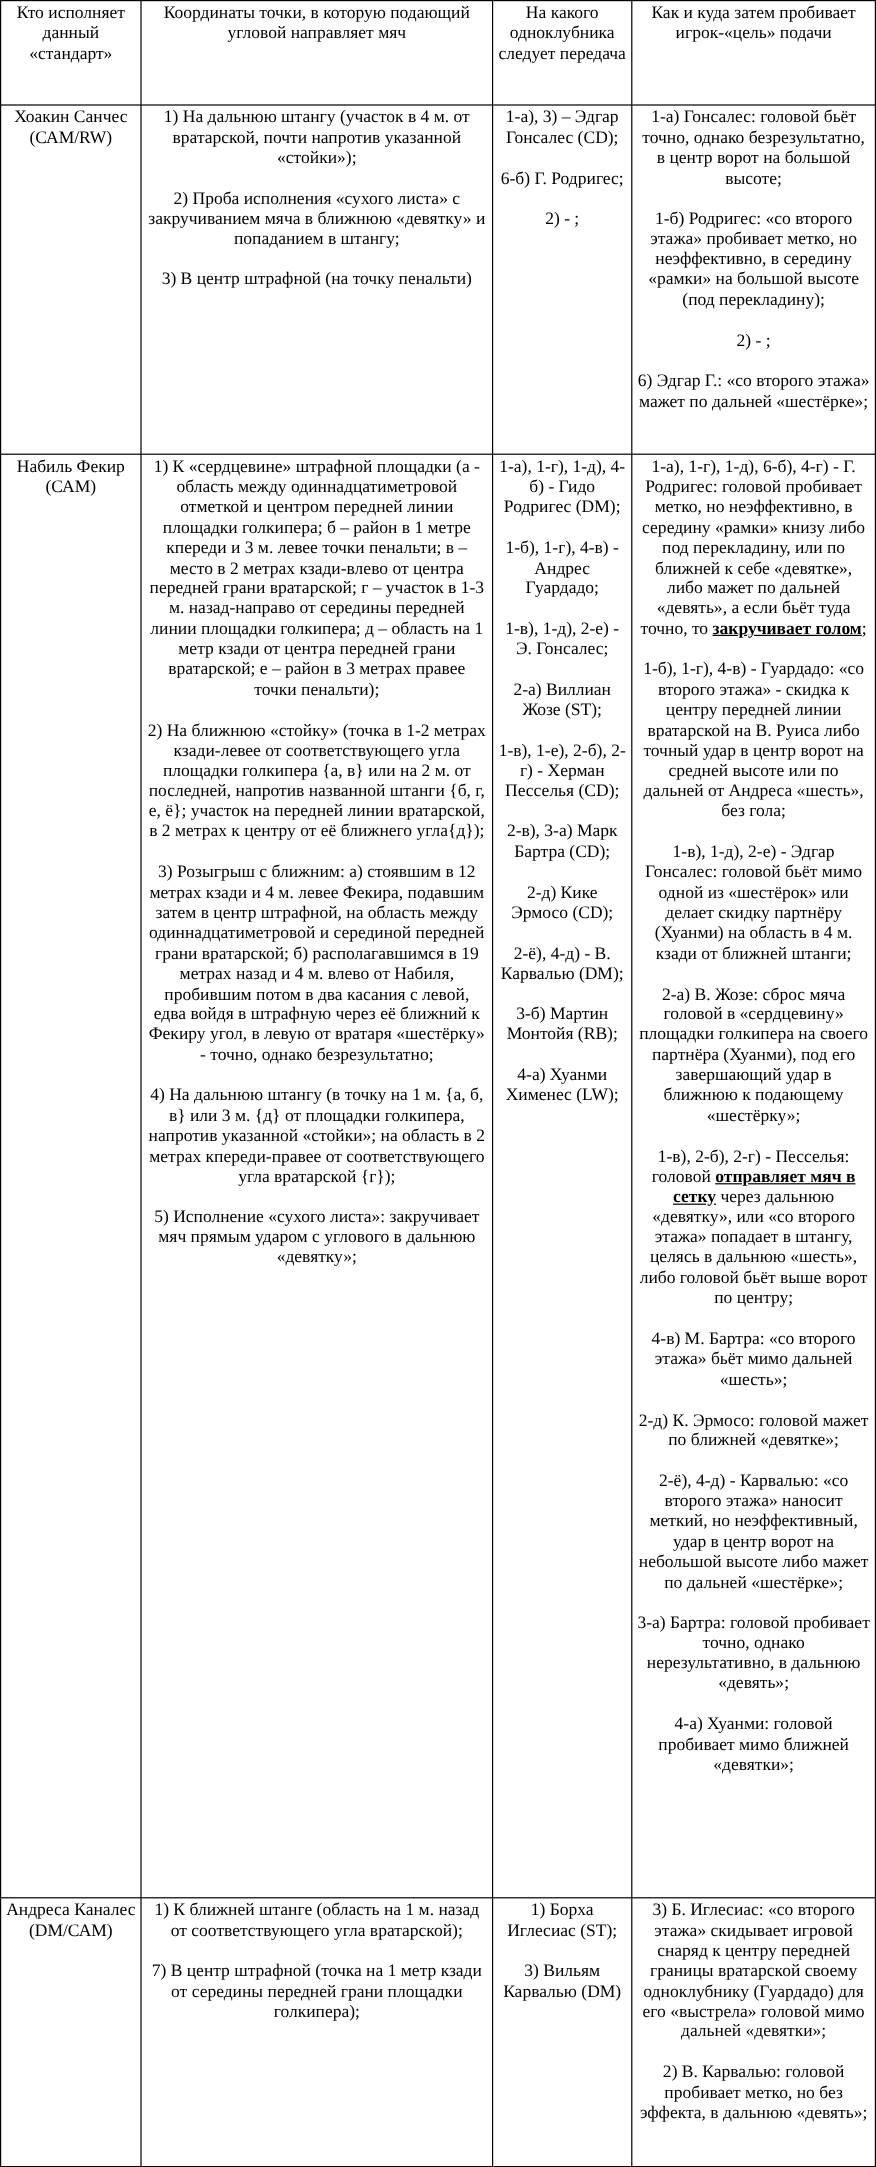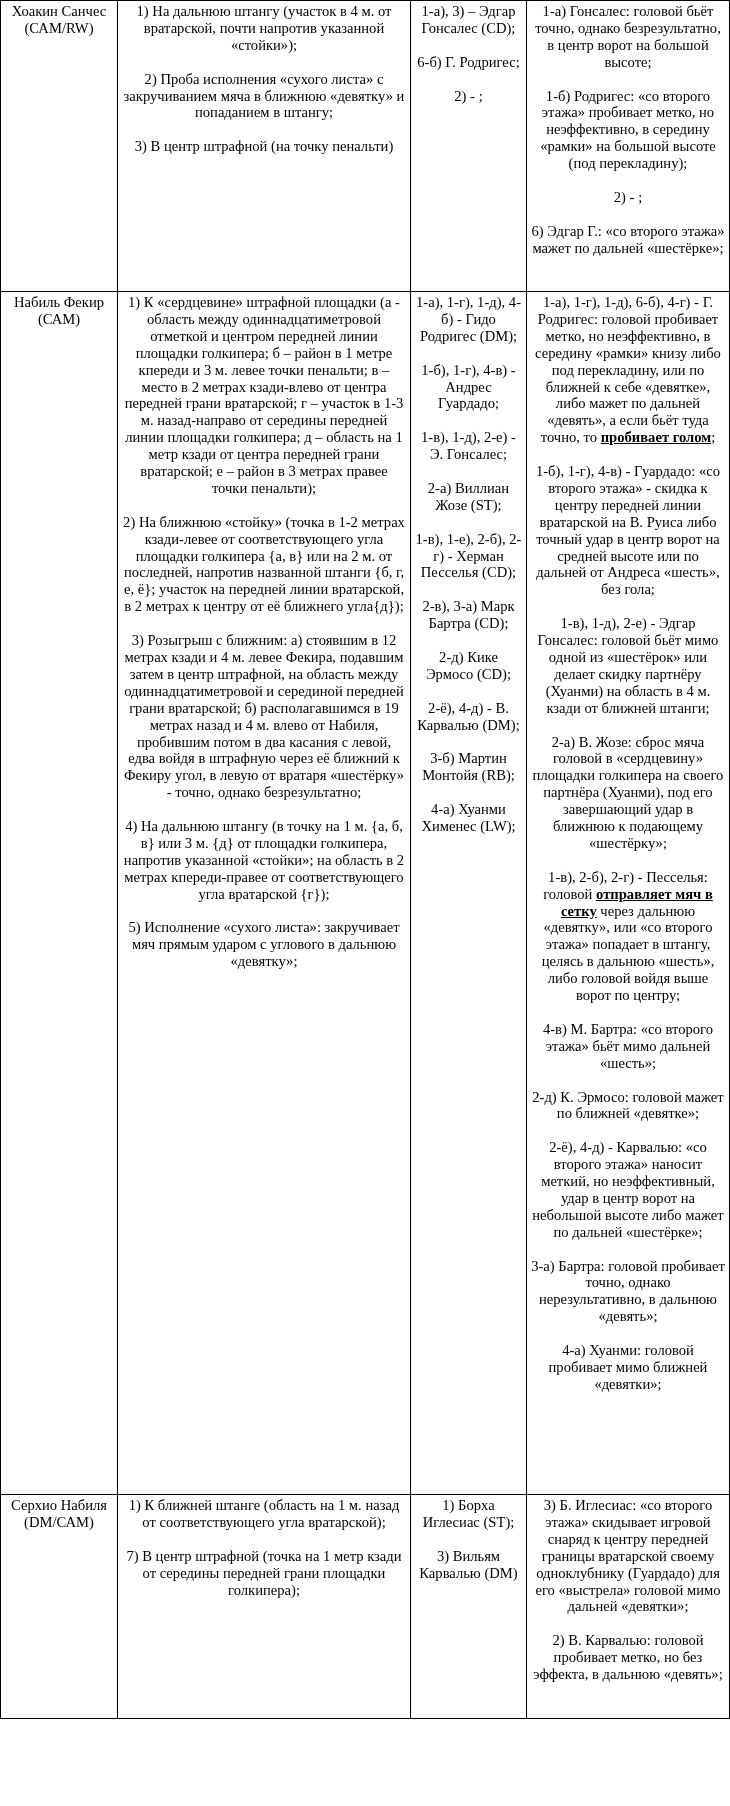--- a/index.html
+++ b/index.html
@@ -37,20 +37,26 @@
 <body>
 
 <table class="doc">
   <colgroup>
     <col class="c1">
       <col class="c2">
       <col class="c3">
       <col class="c4">
   </colgroup>
   <tbody>
+      <tr class="hdr">
+    <th>Кто исполняет данный «стандарт»</th>
+    <th>Координаты точки, в которую подающий угловой направляет мяч</th>
+    <th>На какого одноклубника следует передача</th>
+    <th>Как и куда затем пробивает игрок-«цель» подачи</th>
+  </tr>
 
   <tr class="r1">
     <td>
       <div>Хоакин Санчес (САМ/RW)</div>
     </td>
     <td>
       <p class="para">1) На дальнюю штангу (участок в 4 м. от вратарской, почти напротив указанной «стойки»);</p>
       <p class="para">2) Проба исполнения «сухого листа» с закручиванием мяча в ближнюю «девятку» и попаданием в штангу;</p>
       <p class="para">3) В центр штрафной (на точку пенальти)</p>
     </td>
@@ -84,36 +90,36 @@
       <p class="para">1-в), 1-д), 2-е) - Э. Гонсалес;</p>
       <p class="para">2-а) Виллиан Жозе (ST);</p>
       <p class="para">1-в), 1-е), 2-б), 2-г) - Херман Песселья (CD);</p>
       <p class="para">2-в), 3-а) Марк Бартра (CD);</p>
       <p class="para">2-д) Кике Эрмосо (CD);</p>
       <p class="para">2-ё), 4-д) - В. Карвалью (DM);</p>
       <p class="para">3-б) Мартин Монтойя (RB);</p>
       <p class="para">4-а) Хуанми Хименес (LW);</p>
     </td>
     <td>
-      <p class="para"><span>1-а), 1-г), 1-д), 6-б), 4-г) - Г. Родригес: головой пробивает метко, но неэффективно, в середину «рамки» книзу либо под перекладину, или по ближней к себе «девятке», либо мажет по дальней «девять», а если бьёт туда точно, то </span><span class="hl">пробивает голом</span><span>;</span></p>
+      <p class="para"><span>1-а), 1-г), 1-д), 6-б), 4-г) - Г. Родригес: головой пробивает метко, но неэффективно, в середину «рамки» книзу либо под перекладину, или по ближней к себе «девятке», либо мажет по дальней «девять», а если бьёт туда точно, то </span><span class="hl">закручивает голом</span><span>;</span></p>
       <p class="para">1-б), 1-г), 4-в) - Гуардадо: «со второго этажа» - скидка к центру передней линии вратарской на В. Руиса либо точный удар в центр ворот на средней высоте или по дальней от Андреса «шесть», без гола;</p>
       <p class="para">1-в), 1-д), 2-е) - Эдгар Гонсалес: головой бьёт мимо одной из «шестёрок» или делает скидку партнёру (Хуанми) на область в 4 м. кзади от ближней штанги;</p>
       <p class="para">2-а) В. Жозе: сброс мяча головой в «сердцевину» площадки голкипера на своего партнёра (Хуанми), под его завершающий удар в ближнюю к подающему «шестёрку»;</p>
-      <p class="para"><span>1-в), 2-б), 2-г) - Песселья: головой </span><span class="hl">отправляет мяч в сетку</span><span> через дальнюю «девятку», или «со второго этажа» попадает в штангу, целясь в дальнюю «шесть», либо головой войдя выше ворот по центру;</span></p>
+      <p class="para"><span>1-в), 2-б), 2-г) - Песселья: головой </span><span class="hl">отправляет мяч в сетку</span><span> через дальнюю «девятку», или «со второго этажа» попадает в штангу, целясь в дальнюю «шесть», либо головой бьёт выше ворот по центру;</span></p>
       <p class="para">4-в) М. Бартра: «со второго этажа» бьёт мимо дальней «шесть»;</p>
       <p class="para">2-д) К. Эрмосо: головой мажет по ближней «девятке»;</p>
       <p class="para">2-ё), 4-д) - Карвалью: «со второго этажа» наносит меткий, но неэффективный, удар в центр ворот на небольшой высоте либо мажет по дальней «шестёрке»;</p>
       <p class="para">3-а) Бартра: головой пробивает точно, однако нерезультативно, в дальнюю «девять»;</p>
       <p class="para">4-а) Хуанми: головой пробивает мимо ближней «девятки»;</p>
     </td>
   </tr>
 
   <tr class="r3">
     <td>
-      <div>Серхио Набиля (DM/САМ)</div>
+      <div>Андреса Каналес (DM/САМ)</div>
     </td>
     <td>
       <p class="para">1) К ближней штанге (область на 1 м. назад от соответствующего угла вратарской);</p>
       <p class="para">7) В центр штрафной (точка на 1 метр кзади от середины передней грани площадки голкипера);</p>
     </td>
     <td>
       <p class="para">1) Борха Иглесиас (ST);</p>
       <p class="para">3) Вильям Карвалью (DM)</p>
     </td>
     <td>

